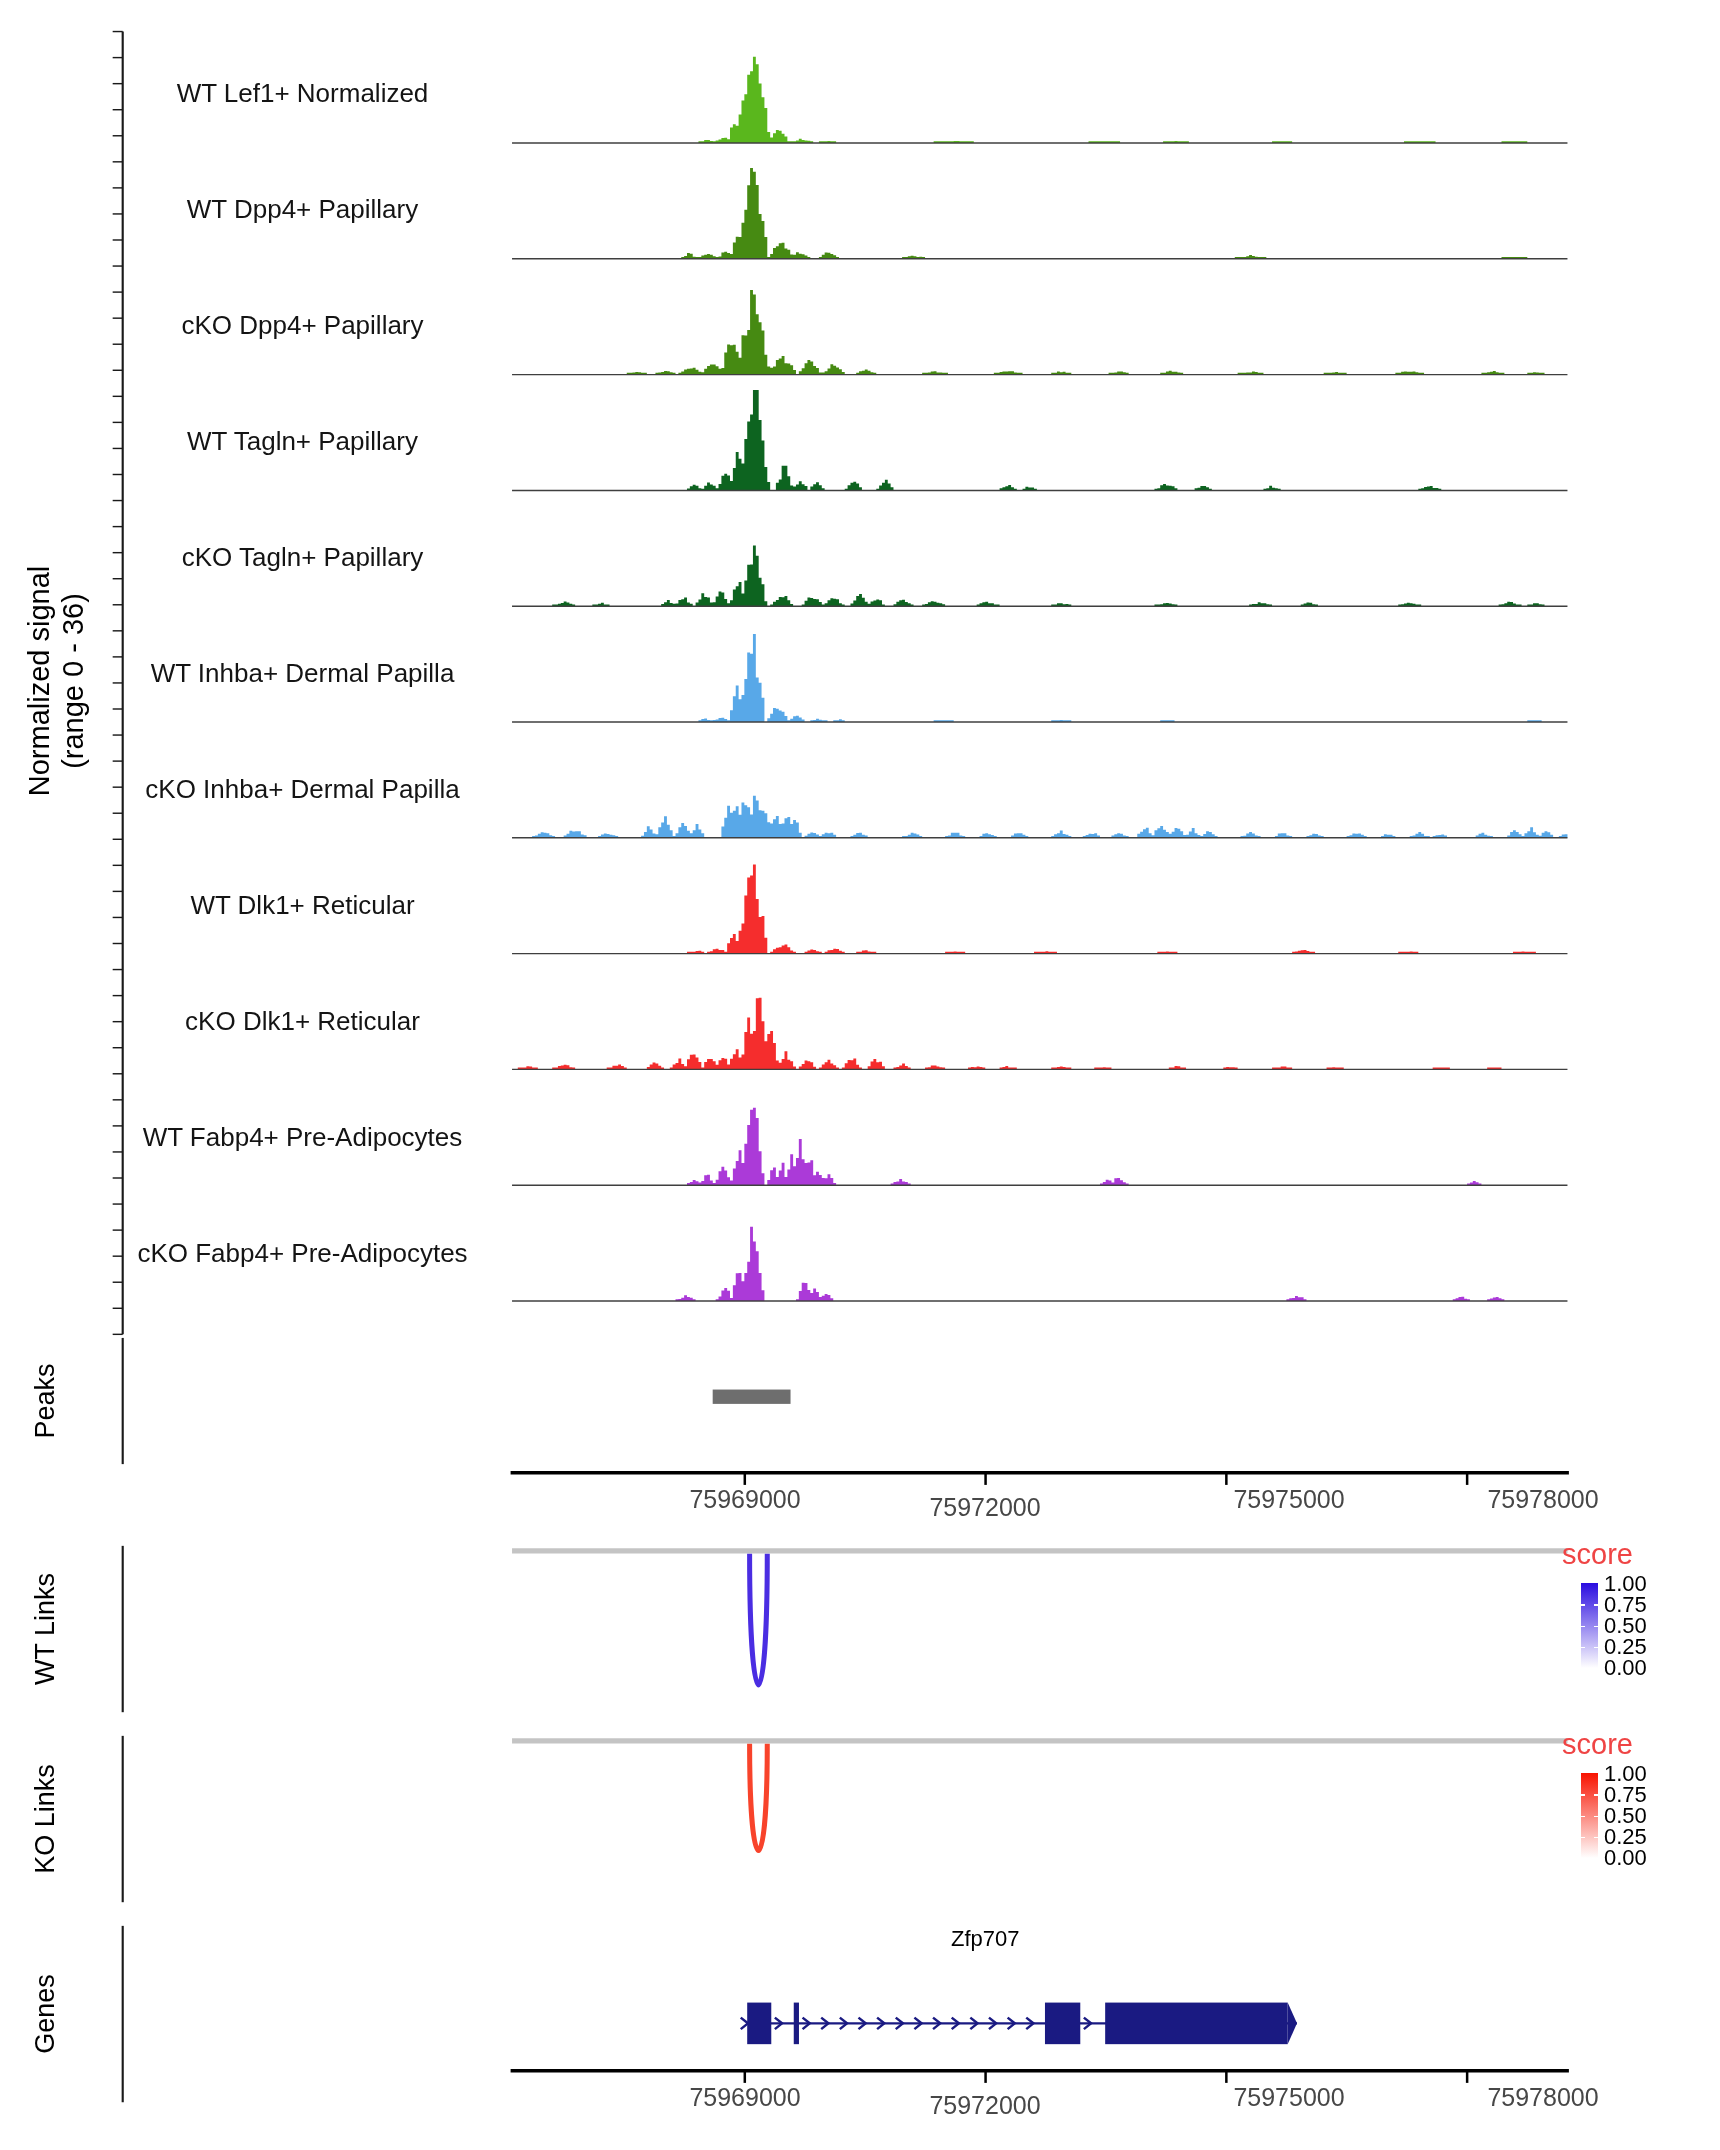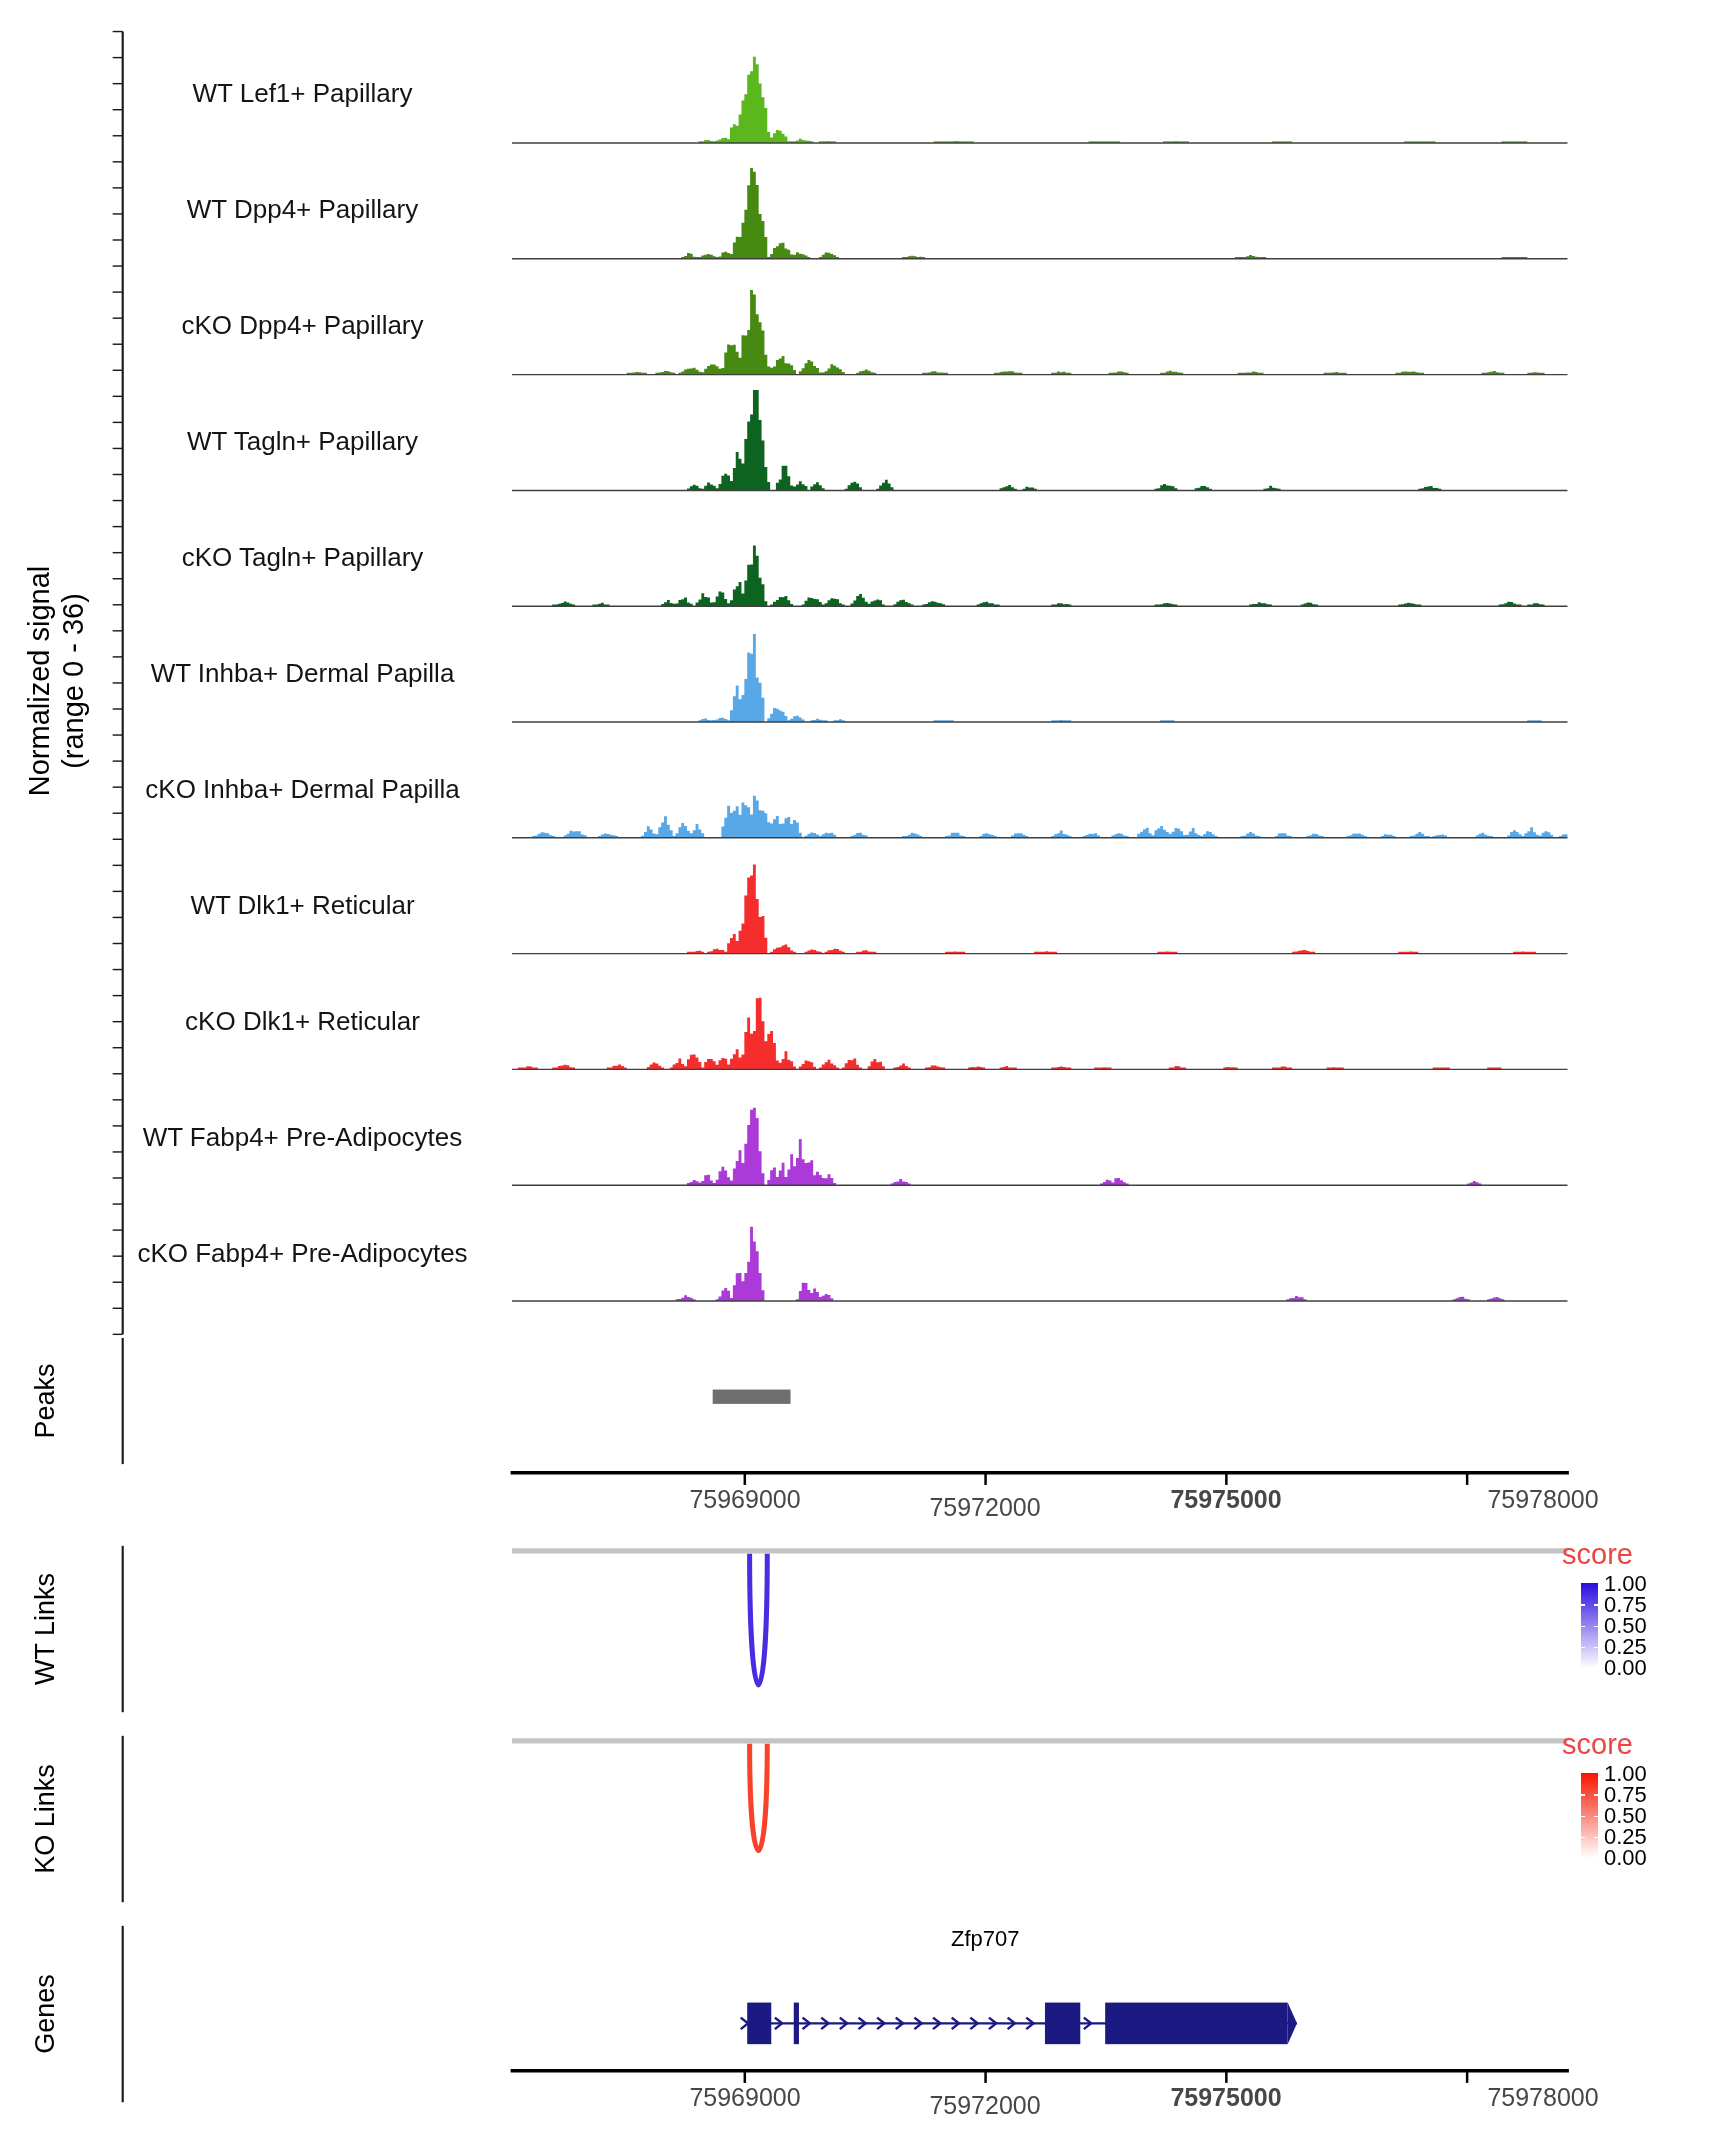--- a/index.html
+++ b/index.html
@@ -15,21 +15,21 @@
   .sec-peaks{left:-62px;top:1385px;}
   .sec-wtlinks{left:-62px;top:1613px;}
   .sec-kolinks{left:-62px;top:1803px;}
   .sec-genes{left:-62px;top:1998px;}
 
   .tlabel{position:absolute;left:100px;width:405px;text-align:center;font-size:26px;
           line-height:29px;color:#141414;top:calc(79px + var(--i)*116px);white-space:nowrap;}
 
   .xtick{position:absolute;width:158px;text-align:center;font-size:25px;color:#474747;}
   .xt-top{top:1485px;} .xt-bot{top:2083px;}
-  .xt-0{left:666px;} .xt-1{left:906px;margin-top:8px;} .xt-2{left:1147px;font-weight:bold;} .xt-3{left:1464px;}
+  .xt-0{left:666px;} .xt-1{left:906px;margin-top:8px;} .xt-2{left:1210px;} .xt-3{left:1464px;}
 
   .score-title{position:absolute;left:1562px;font-size:29px;color:#ef4444;text-align:center;}
   .st-wt{top:1538px;} .st-ko{top:1728px;}
   .grad{position:absolute;left:1581px;width:16.5px;height:85px;}
   .grad .notch{position:absolute;left:0;width:100%;height:1.4px;
                border-left:4.3px solid #fff;border-right:4.3px solid #fff;box-sizing:border-box;}
   .n25{top:25%;} .n50{top:50%;} .n75{top:75%;}
   #wt-grad{top:1583px;} #ko-grad{top:1773px;}
   .glabel{position:absolute;left:1604px;width:86px;font-size:22px;color:#000;}
   .wl-0{top:1571px;} .wl-1{top:1592px;} .wl-2{top:1613px;} .wl-3{top:1634px;} .wl-4{top:1655px;}
@@ -182,21 +182,21 @@
   <div class="ylab">
     <div>Normalized signal</div>
     <div>(range 0 - 36)</div>
   </div>
 
   <div class="seclab sec-peaks">Peaks</div>
   <div class="seclab sec-wtlinks">WT Links</div>
   <div class="seclab sec-kolinks">KO Links</div>
   <div class="seclab sec-genes">Genes</div>
 
-  <div class="tlabel" style="--i:0">WT Lef1+ Papillary</div>
+  <div class="tlabel" style="--i:0">WT Lef1+ Normalized</div>
   <div class="tlabel" style="--i:1">WT Dpp4+ Papillary</div>
   <div class="tlabel" style="--i:2">cKO Dpp4+ Papillary</div>
   <div class="tlabel" style="--i:3">WT Tagln+ Papillary</div>
   <div class="tlabel" style="--i:4">cKO Tagln+ Papillary</div>
   <div class="tlabel" style="--i:5">WT Inhba+ Dermal Papilla</div>
   <div class="tlabel" style="--i:6">cKO Inhba+ Dermal Papilla</div>
   <div class="tlabel" style="--i:7">WT Dlk1+ Reticular</div>
   <div class="tlabel" style="--i:8">cKO Dlk1+ Reticular</div>
   <div class="tlabel" style="--i:9">WT Fabp4+ Pre-Adipocytes</div>
   <div class="tlabel" style="--i:10">cKO Fabp4+ Pre-Adipocytes</div>

